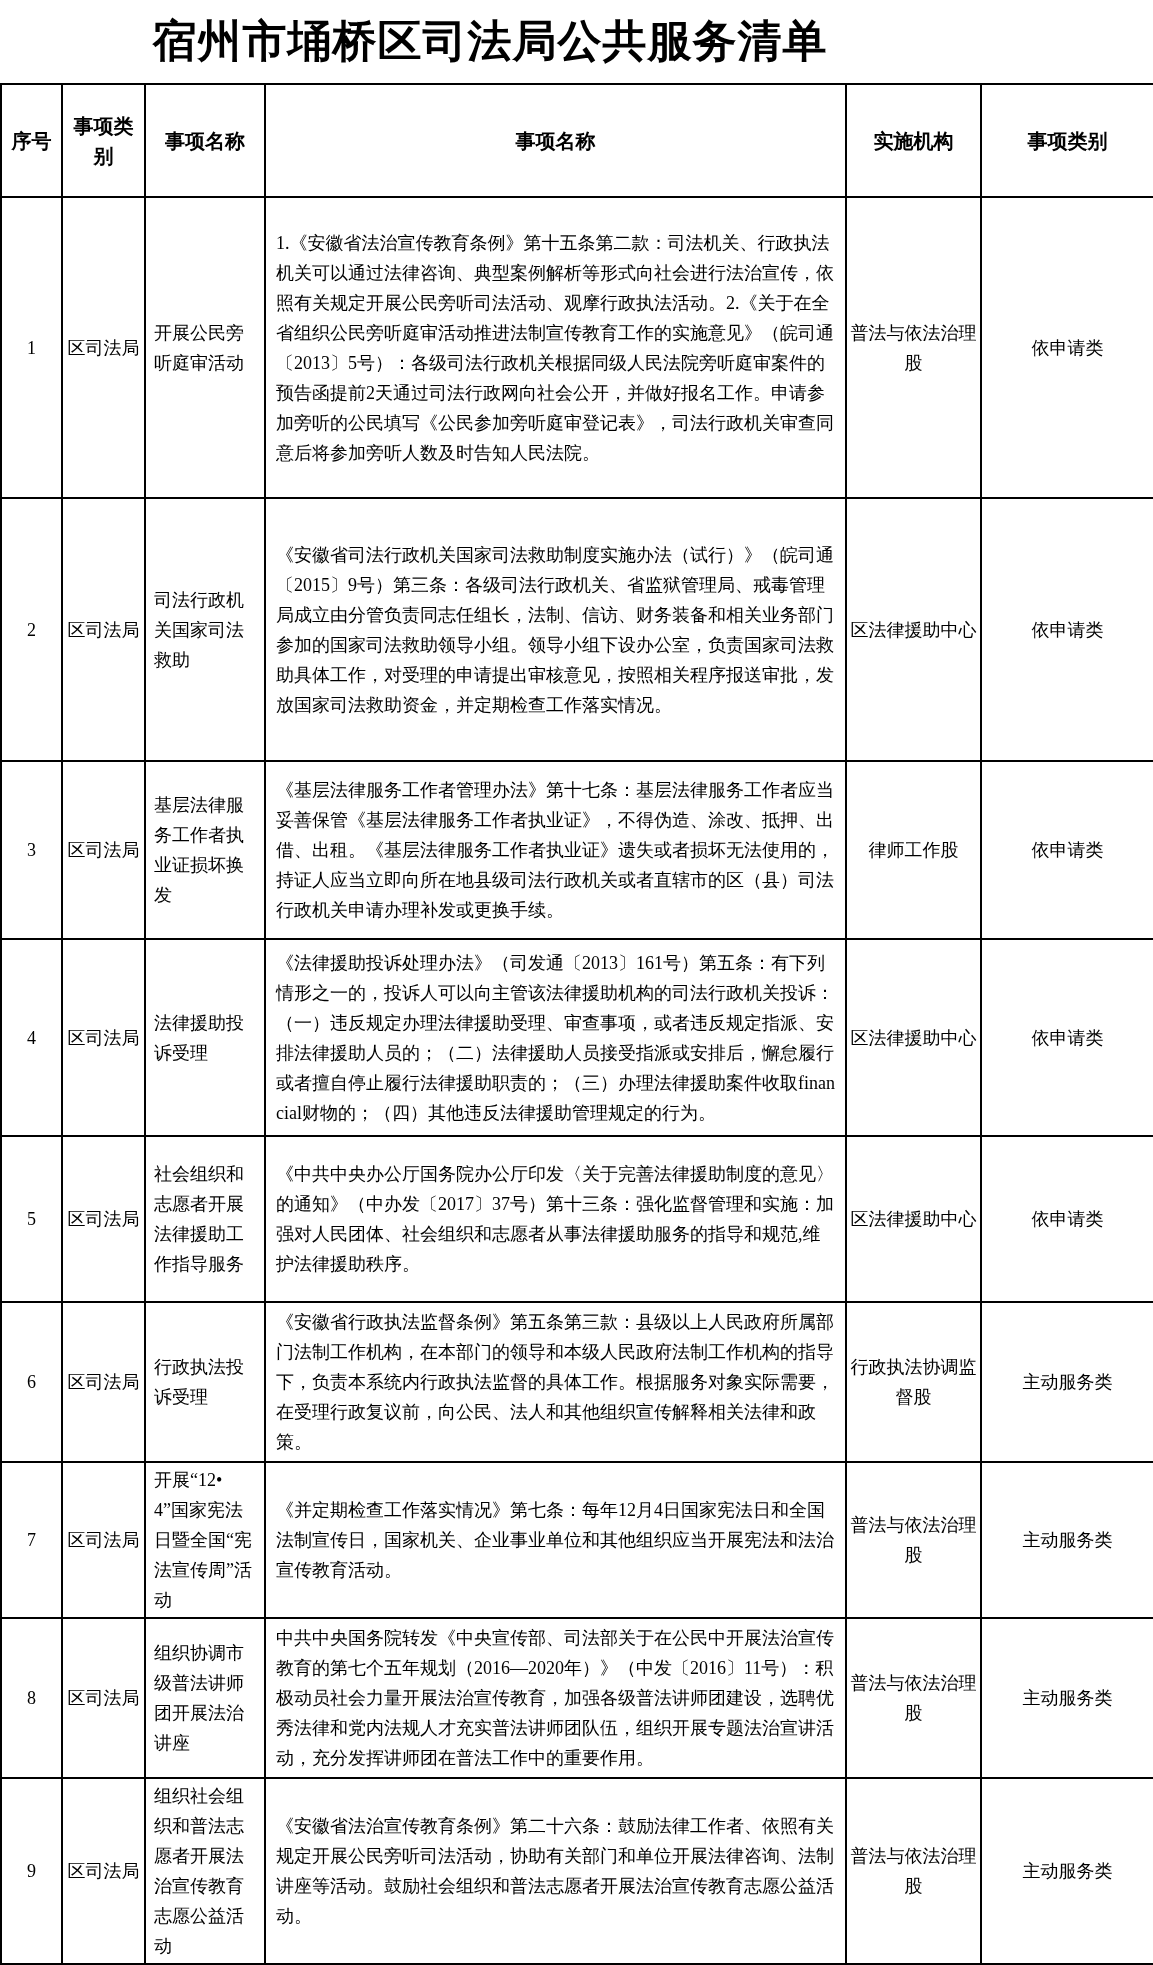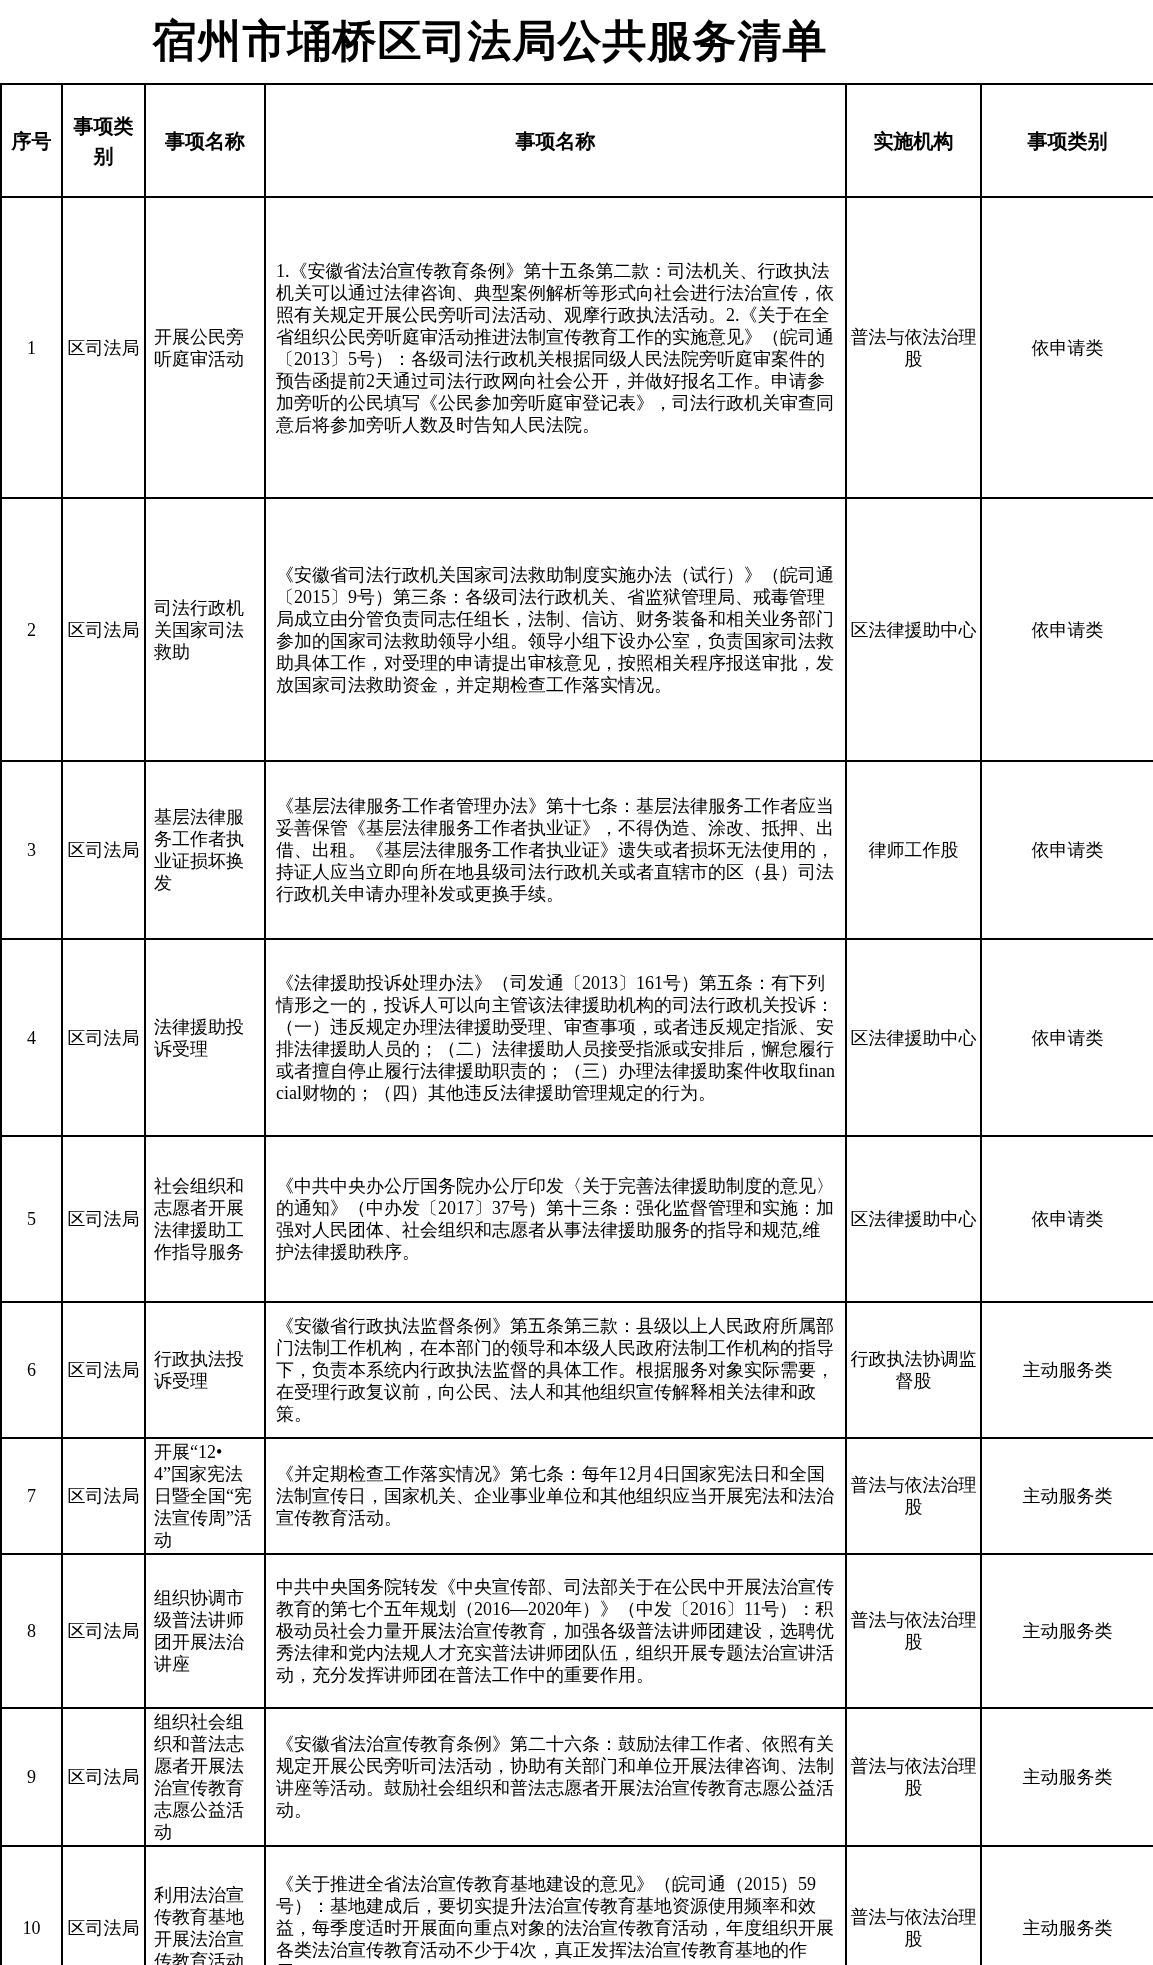--- a/index.html
+++ b/index.html
@@ -40,21 +40,21 @@
   table.service-table thead tr { height: 113px; margin-left: 44px; }
   table.service-table th {
     font-size: 20px;
     font-weight: bold;
     text-align: center;
     padding: 0 2px;
     line-height: 30px;
   }
   table.service-table td {
     font-size: 18px;
-    line-height: 22px;
+    line-height: 30px;
   }
   .col-no    { width: 61px; }
   .col-unit  { width: 83px; }
   .col-item  { width: 120px; }
   .col-basis { width: 581px; }
   .col-agency{ width: 135px; }
   .col-cat   { width: 173px; }
 
   td.cell-no, td.cell-unit, td.cell-agency, td.cell-cat {
     text-align: center;

